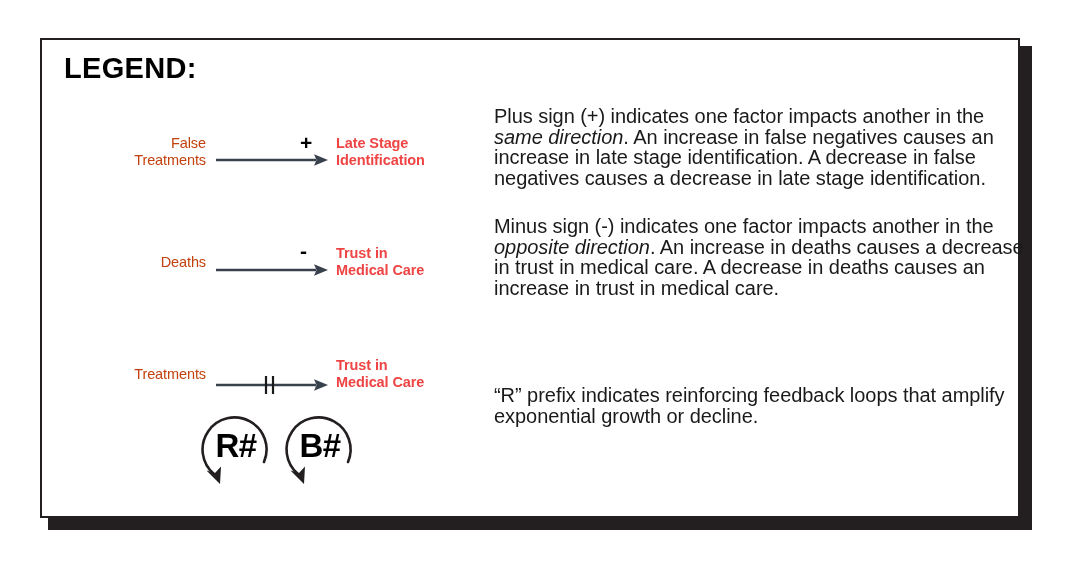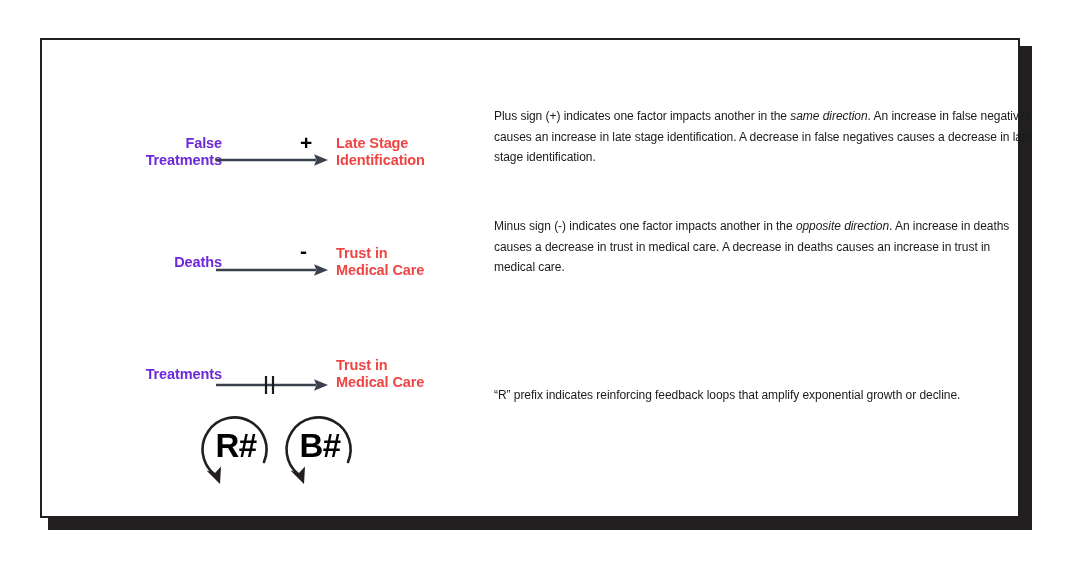--- a/index.html
+++ b/index.html
@@ -54,27 +54,27 @@
     width: 100%;
     height: 0;
   }
   .row-1 { top: 78px; }
   .row-2 { top: 188px; }
   .row-3 { top: 300px; }
 
   
   .src-label {
     position: absolute;
-    left: 16px;
+    left: 0px;
     width: 164px;
     text-align: right;
     font-size: 14.5px;
-    font-weight: bold;
+    font-weight: normal;
     line-height: 17px;
-    color: #6d28d9;
+    color: #c2410c;
     letter-spacing: -0.1px;
   }
   
   .src-2line { top: 17px; }
   .src-1line { top: 26px; text-align: right; }
 
   
   .dst-label {
     position: absolute;
     left: 294px;
@@ -136,39 +136,40 @@
     font-weight: bold;
     color: #000000;
     letter-spacing: -0.5px;
   }
 
   
   .desc {
     position: absolute;
     left: 452px;
     width: 540px;
-    font-size: 12px;
+    font-size: 20px;
     line-height: 20.5px;
     color: #1a1a1a;
     letter-spacing: -0.05px;
   }
   .desc em { font-style: italic; }
   #desc-1 { top: 66px; }
   #desc-2 { top: 176px; }
   #desc-3 { top: 292px; }
   #desc-4 { top: 345px; }
   #desc-5 { top: 424px; }
 </style>
 </head>
 <body>
 
 <div id="legend-shadow"></div>
 
 <div id="legend-card">
 
+  <div id="legend-title">LEGEND:</div>
 
   <div class="legend-row row-1">
     <div class="src-label src-2line">
       <span>False</span><br>
       <span>Treatments</span>
     </div>
 
     <div class="arrow">
       <svg width="112" height="16" viewBox="0 0 112 16">
         <line x1="0" y1="8" x2="100" y2="8" stroke="#39414d" stroke-width="2.4"></line>

